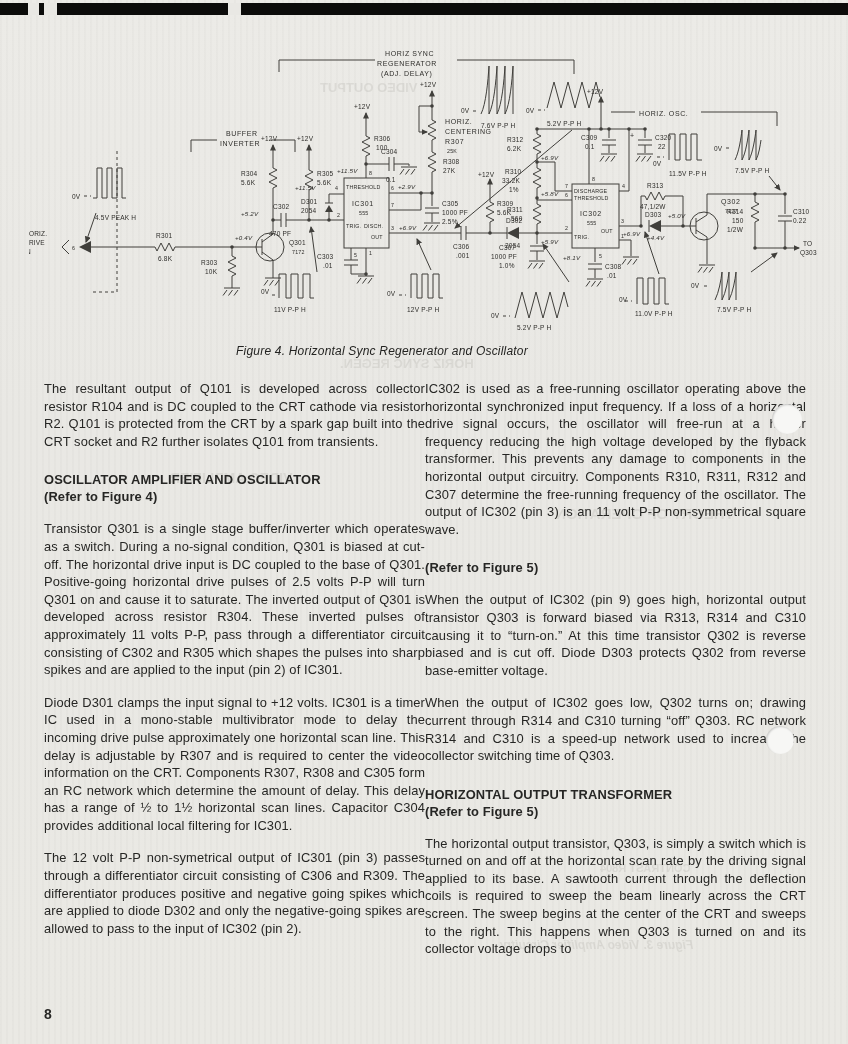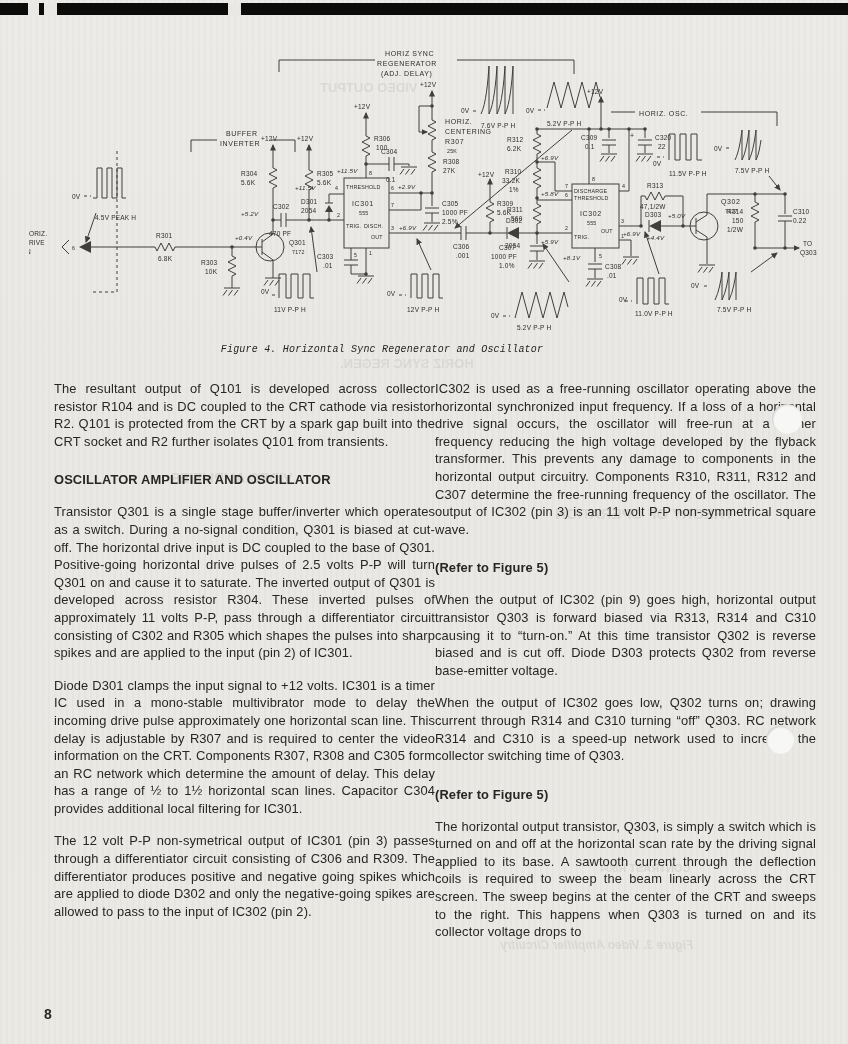--- a/index.html
+++ b/index.html
@@ -18,22 +18,22 @@
     font-weight:bold;white-space:nowrap;pointer-events:none;}
   .schem{position:absolute;left:29px;top:36px;}
   .schem text{fill:#2e2d2a;font-family:"Liberation Sans",sans-serif;font-size:6.5px;letter-spacing:.2px;}
   .schem .ts{font-size:5.3px;}
   .schem .ti{font-style:italic;font-size:6.2px;}
   .schem .tt{font-size:7px;letter-spacing:.6px;}
   .schem .w{stroke:#403f3b;stroke-width:1;fill:none;}
   .schem .dash{stroke:#403f3b;stroke-width:1;fill:none;stroke-dasharray:3 3;}
   .schem .dot{fill:#403f3b;}
   .caption{position:absolute;left:0;top:344px;width:764px;text-align:center;
-    font-style:italic;font-size:10px;letter-spacing:.2px;color:#242422;font-family:Liberation Mono, monospace;}
-  .cols{position:absolute;left:44px;top:380px;width:762px;display:flex;margin-left:10px;}
+    font-style:italic;font-size:12px;letter-spacing:.2px;color:#242422;}
+  .cols{position:absolute;left:44px;top:380px;width:762px;display:flex;}
   .col{flex:1;font-size:12.9px;line-height:17.6px;text-align:justify;letter-spacing:.12px;}
   .col p{margin:0 0 15px 0;}
   .hd{font-weight:bold;margin:21px 0 15px 0;line-height:17px;}
   .hd div{margin:0;}
   .pagenum{position:absolute;left:44px;top:1006px;font-weight:bold;font-size:14px;}
 </style>
 </head>
 <body>
 
 <div class="page">
@@ -373,33 +373,35 @@
     </g>
   </svg>
 
   <div class="caption">Figure 4.  Horizontal Sync Regenerator and Oscillator</div>
 
   <div class="cols">
     <div class="col">
       <p>The resultant output of Q101 is developed across collector resistor R104 and is DC coupled to the CRT cathode via resistor R2.  Q101 is protected from the CRT by a spark gap built into the CRT socket and R2 further isolates Q101 from transients.</p>
       <div class="hd">
         <div>OSCILLATOR AMPLIFIER AND OSCILLATOR</div>
+        <div>(Refer to Figure 4)</div>
       </div>
       <p>Transistor Q301 is a single stage buffer/inverter which operates as a switch.  During a no-signal condition, Q301 is biased at cut-off.  The horizontal drive input is DC coupled to the base of Q301.  Positive-going horizontal drive pulses of 2.5 volts P-P will turn Q301 on and cause it to saturate.  The inverted output of Q301 is developed across resistor R304.  These inverted pulses of approximately 11 volts P-P, pass through a differentiator circuit consisting of C302 and R305 which shapes the pulses into sharp spikes and are applied to the input (pin 2) of IC301.</p>
       <p>Diode D301 clamps the input signal to +12 volts.  IC301 is a timer IC used in a mono-stable multivibrator mode to delay the incoming drive pulse approximately one horizontal scan line.  This delay is adjustable by R307 and is required to center the video information on the CRT.  Components R307, R308 and C305 form an RC network which determine the amount of delay.  This delay has a range of ½ to 1½ horizontal scan lines.  Capacitor C304 provides additional local filtering for IC301.</p>
       <p>The 12 volt P-P non-symetrical output of IC301 (pin 3) passes through a differentiator circuit consisting of C306 and R309. The differentiator produces positive and negative going spikes which are applied to diode D302 and only the negative-going spikes are allowed to pass to the input of IC302 (pin 2).</p>
     </div>
     <div class="col">
       <p>IC302 is used as a free-running oscillator operating above the horizontal synchronized input frequency.  If a loss of a horizontal drive signal occurs, the oscillator will free-run at a higher frequency reducing the high voltage developed by the flyback transformer.  This prevents any damage to components in the horizontal output circuitry. Components R310, R311, R312 and C307 determine the free-running frequency of the oscillator. The output of IC302 (pin 3) is an 11 volt P-P non-symmetrical square wave.</p>
       <div class="hd">
         <div>(Refer to Figure 5)</div>
       </div>
       <p>When the output of IC302 (pin 9) goes high, horizontal output transistor Q303 is forward biased via R313, R314 and C310 causing it to “turn-on.”  At this time transistor Q302 is reverse biased and is cut off.  Diode D303 protects Q302 from reverse base-emitter voltage.</p>
       <p>When the output of IC302 goes low, Q302 turns on; drawing current through R314 and C310 turning “off” Q303.  RC network R314 and C310 is a speed-up network used to increase the collector switching time of Q303.</p>
       <div class="hd">
+        <div>HORIZONTAL OUTPUT TRANSFORMER</div>
         <div>(Refer to Figure 5)</div>
       </div>
       <p>The horizontal output transistor, Q303, is simply a switch which is turned on and off at the horizontal scan rate by the driving signal applied to its base.  A sawtooth current through the deflection coils is required to sweep the beam linearly across the CRT screen.  The sweep begins at the center of the CRT and sweeps to the right.  This happens when Q303 is turned on and its collector voltage drops to</p>
     </div>
   </div>
 
   <div class="pagenum">8</div>
 
   <div class="hole h1"></div>
   <div class="hole h2"></div>

